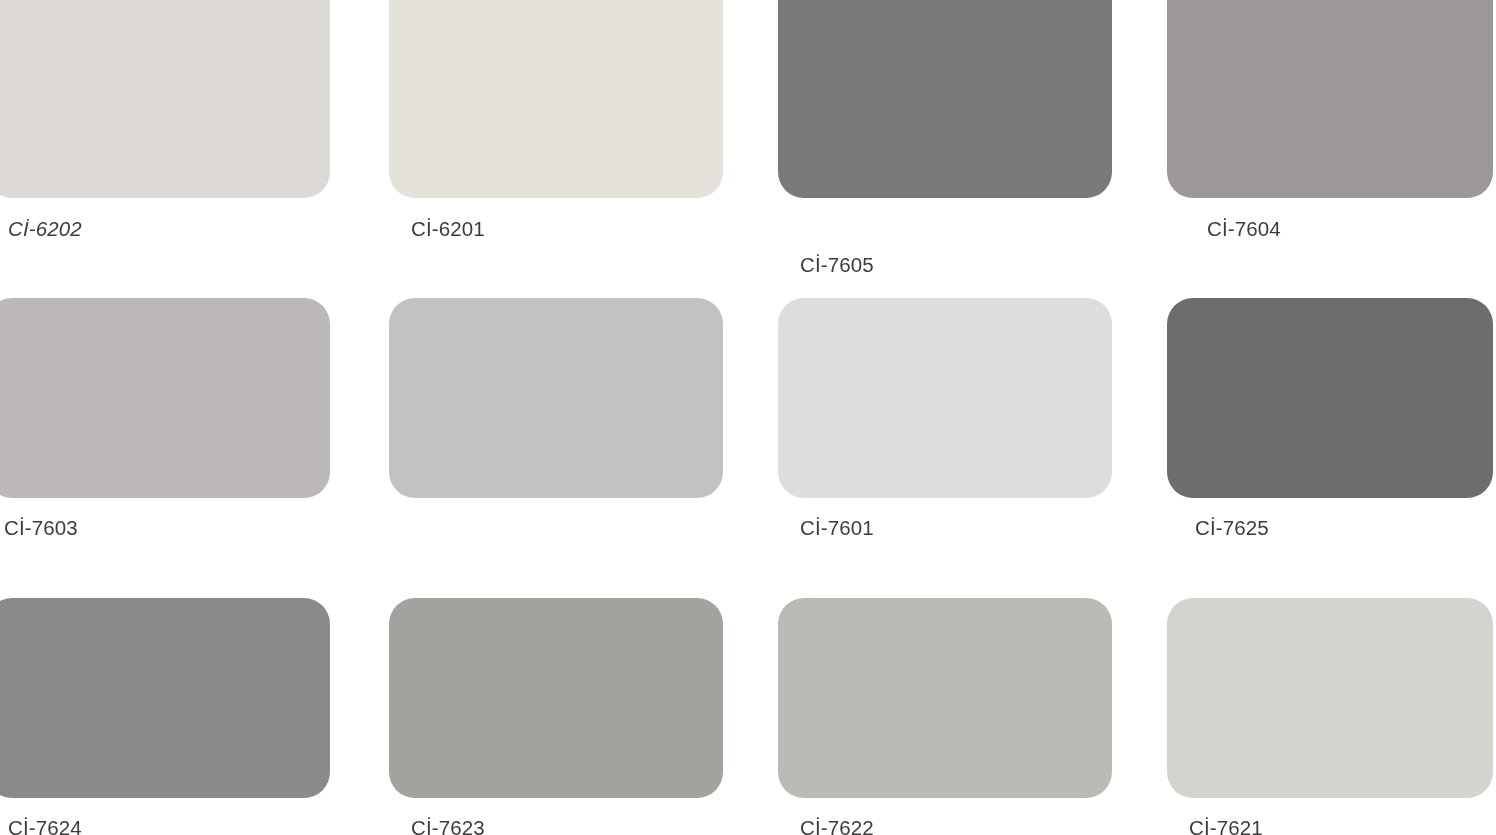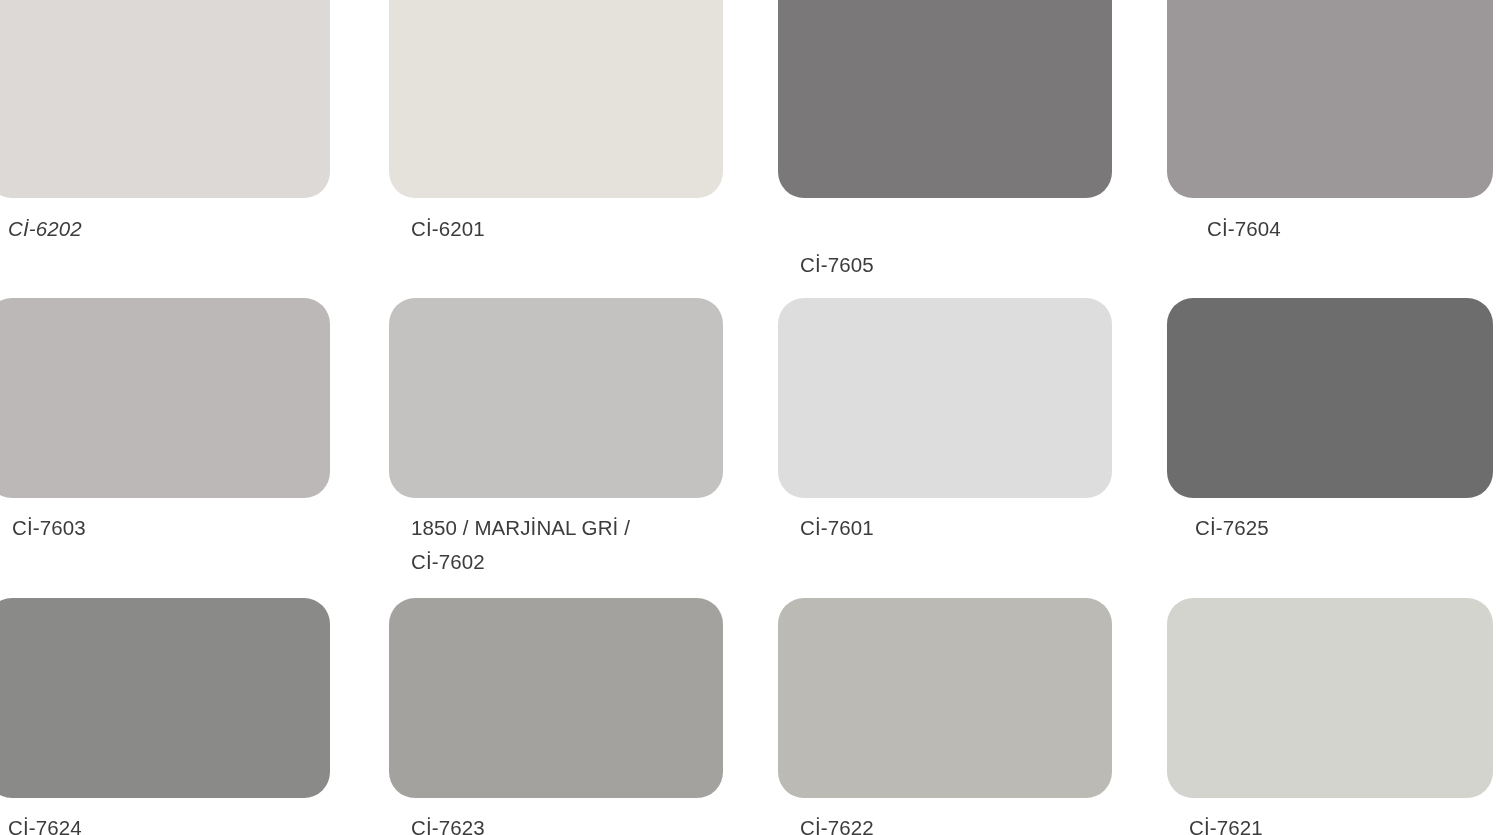--- a/index.html
+++ b/index.html
@@ -56,26 +56,24 @@
       <div class="swatch-chip" style="background: rgb(123, 120, 122);"></div>
     </div>
     <div class="swatch-label" style="left: 800px; top: 212px; margin-top: 36px;">Cİ-7605</div>
     <div class="swatch-cell" style="left: 1167px; top: -26px; width: 326px; height: 224px;">
       <div class="swatch-chip" style="background: rgb(156, 152, 153);"></div>
     </div>
     <div class="swatch-label" style="left: 1189px; top: 212px; margin-left: 18px;">Cİ-7604</div>
     <div class="swatch-cell" style="left: -14px; top: 298px; width: 344px; height: 200px;">
       <div class="swatch-chip" style="background: rgb(188, 184, 184);"></div>
     </div>
-    <div class="swatch-label" style="left: 12px; top: 511px;">Cİ-7603</div>
+    <div class="swatch-label" style="left: 4px; top: 511px;">Cİ-7603</div>
     <div class="swatch-cell" style="left: 389px; top: 298px; width: 334px; height: 200px;">
       <div class="swatch-chip" style="background: rgb(195, 194, 192);"></div>
     </div>
-    <div class="swatch-label" style="left: 411px; top: 511px;">1850 / MARJİNAL GRİ /
-Cİ-7602</div>
     <div class="swatch-cell" style="left: 778px; top: 298px; width: 334px; height: 200px;">
       <div class="swatch-chip" style="background: rgb(221, 221, 221);"></div>
     </div>
     <div class="swatch-label" style="left: 800px; top: 511px; text-align: center;">Cİ-7601</div>
     <div class="swatch-cell" style="left: 1167px; top: 298px; width: 326px; height: 200px;">
       <div class="swatch-chip" style="background: rgb(109, 109, 109);"></div>
     </div>
     <div class="swatch-label" style="left: 1189px; top: 511px; margin-left: 6px;">Cİ-7625</div>
     <div class="swatch-cell" style="left: -14px; top: 598px; width: 344px; height: 200px;">
       <div class="swatch-chip" style="background: rgb(138, 138, 136);"></div>

